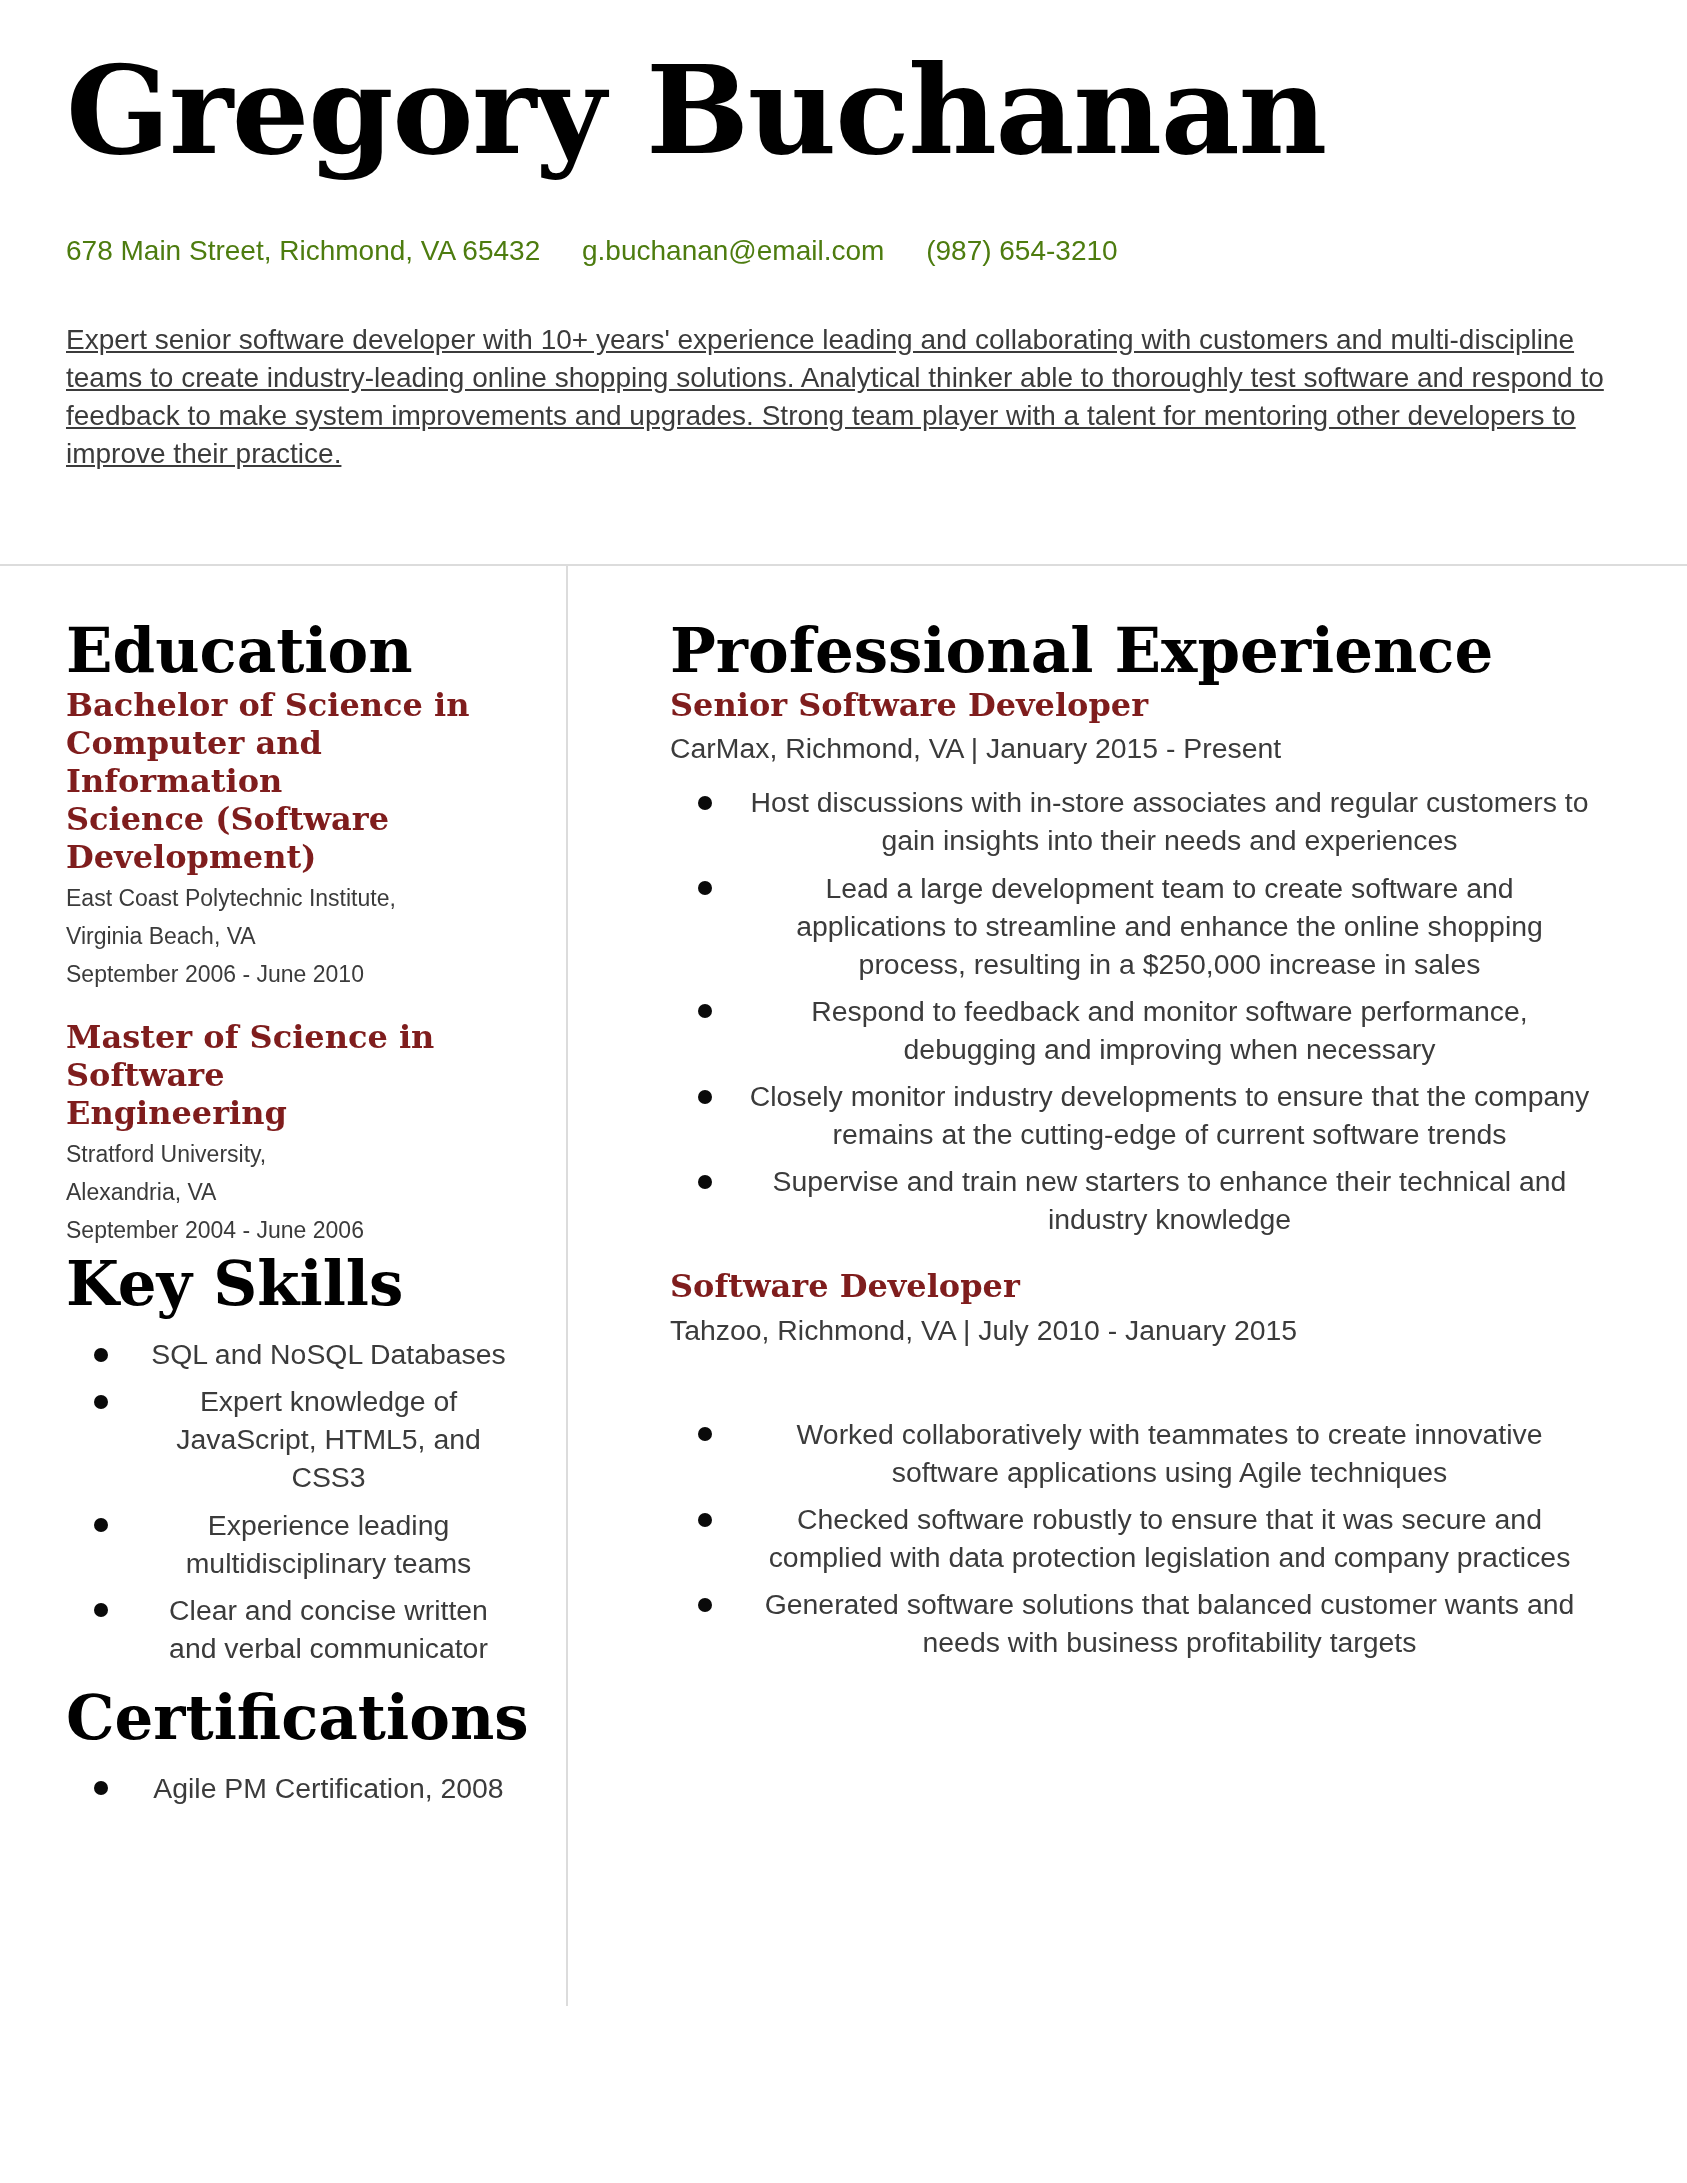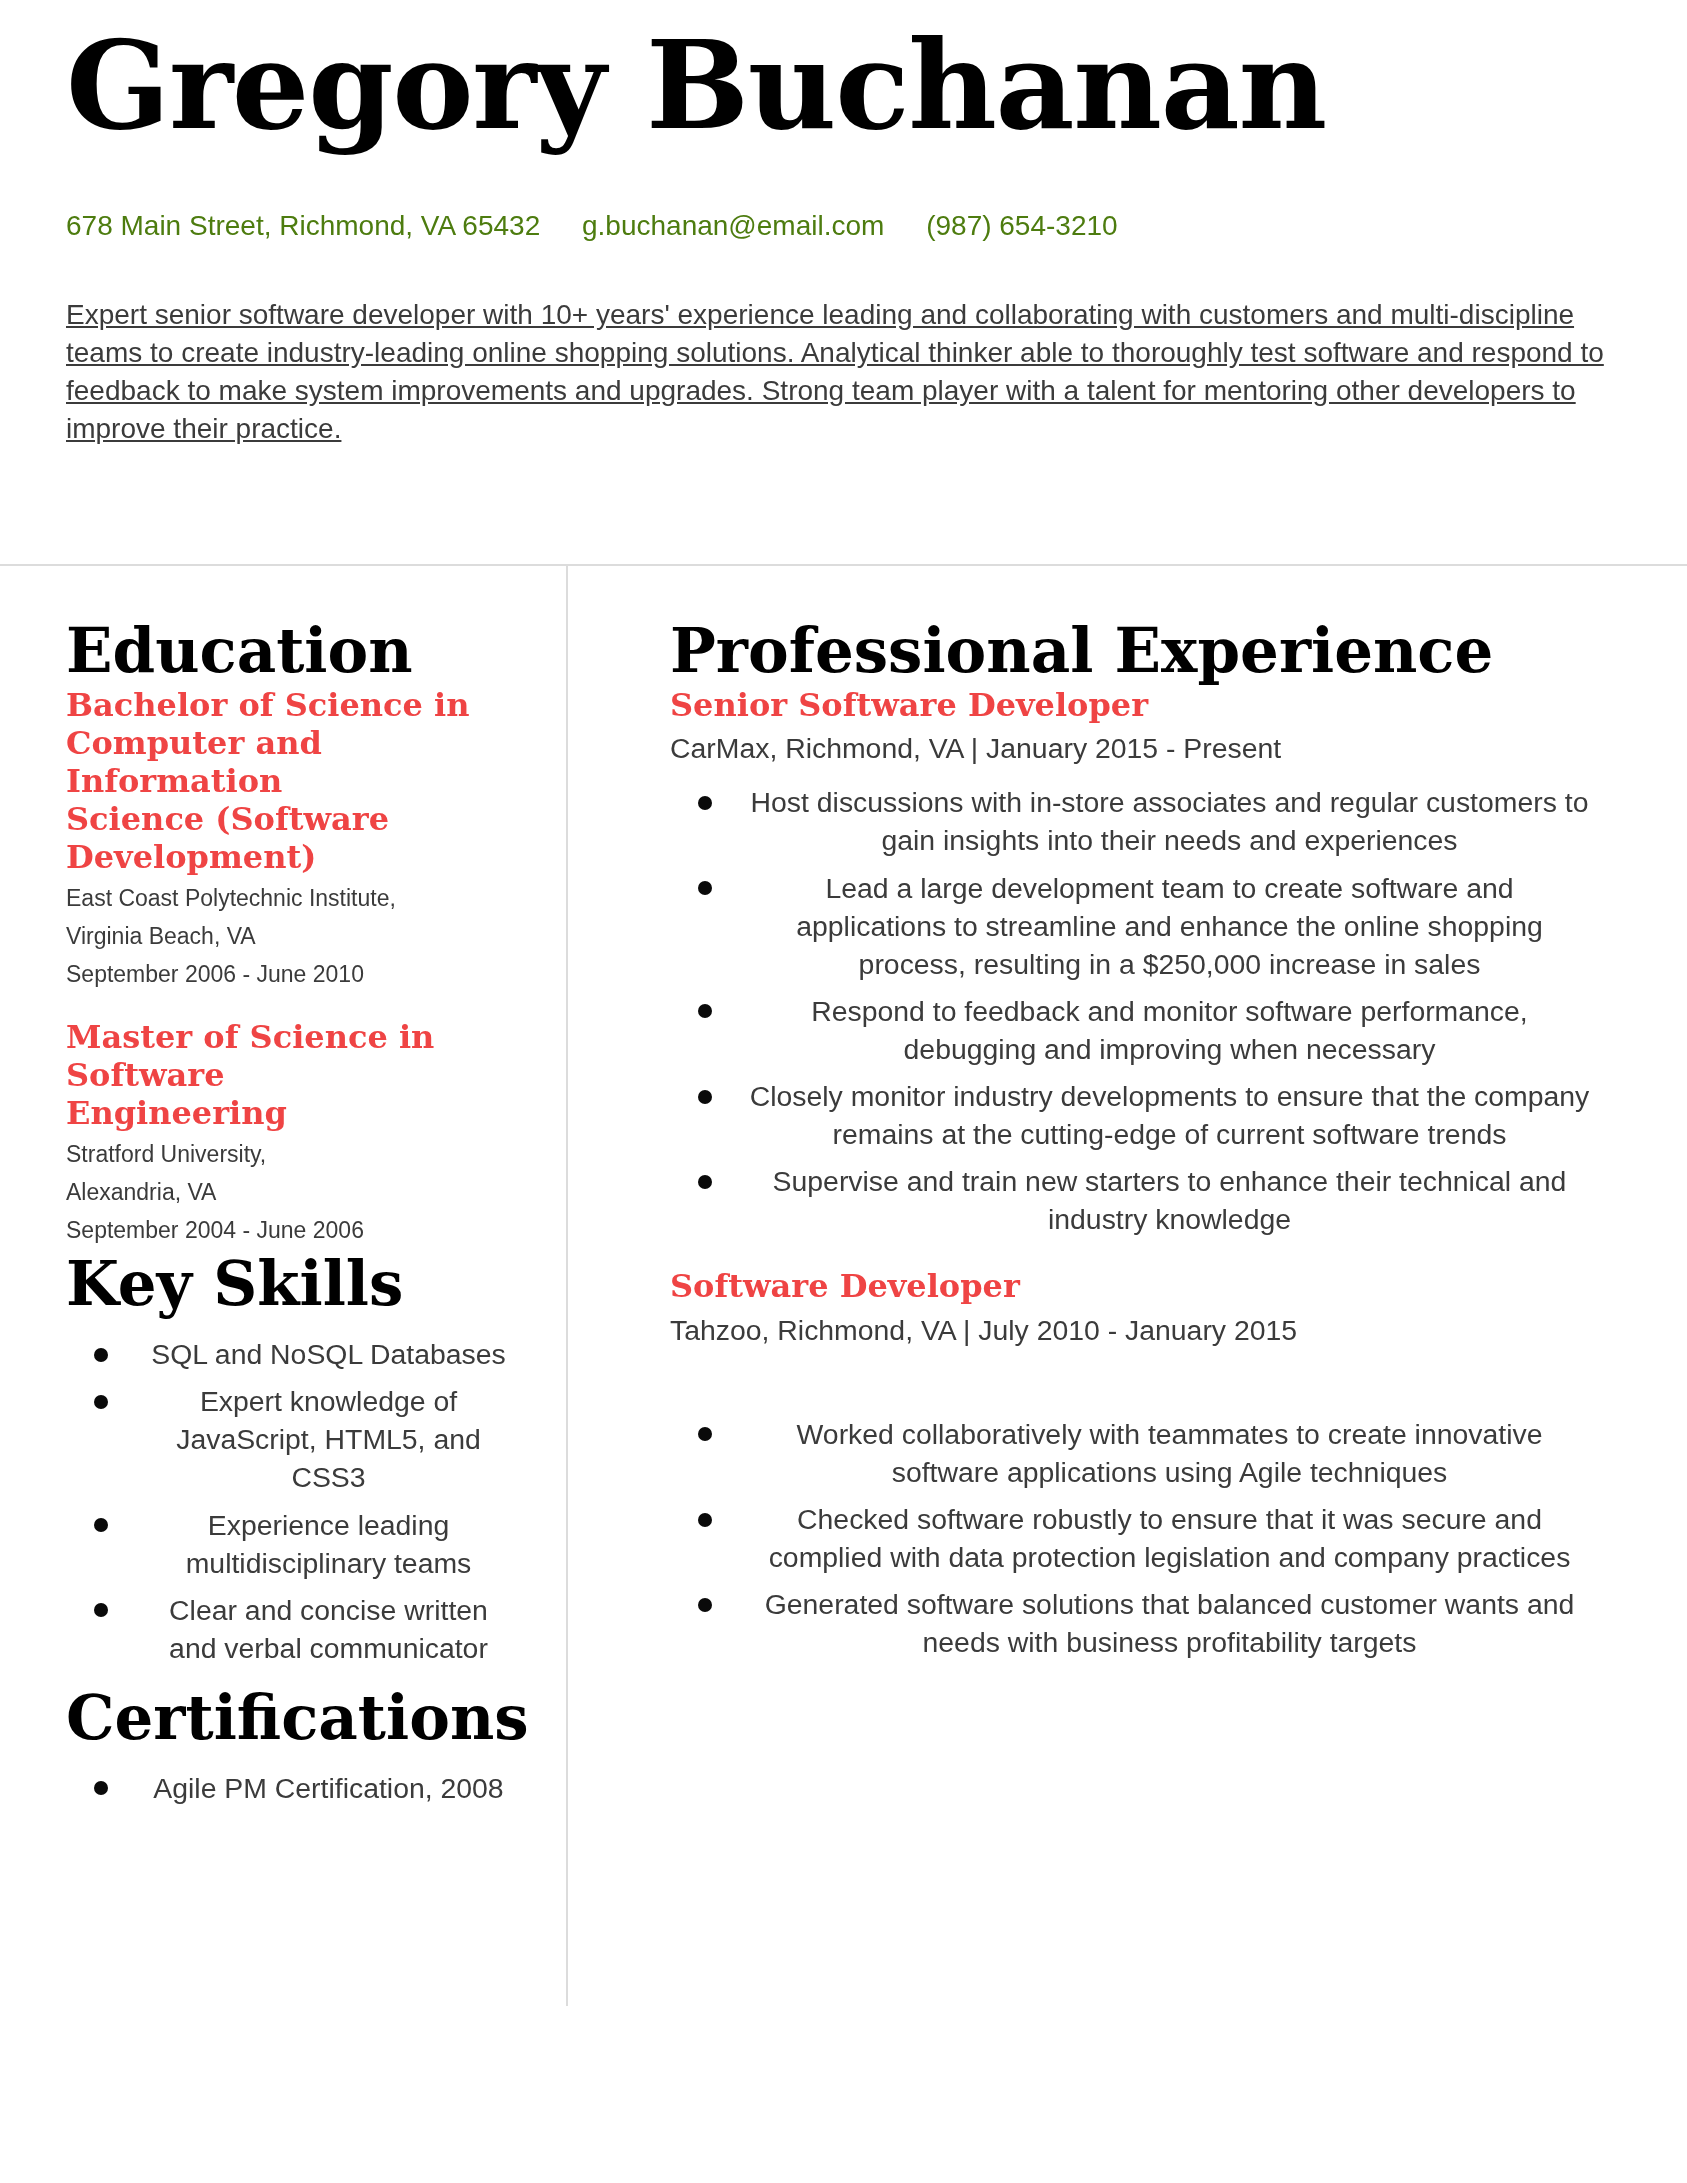--- a/index.html
+++ b/index.html
@@ -10,21 +10,21 @@
     background:#ffffff;
     font-family:"Liberation Sans", sans-serif;
     color:#3b3b3b;
     overflow:hidden;
     box-sizing:border-box;
   }
   
   .header{
     box-sizing:border-box;
     height:566px;
-    padding:24px 66px 0 66px;
+    padding:49px 66px 0 66px;
     border-bottom:2px solid #dcdcdc;
   }
   .name{
     margin:0;
     font-family:"DejaVu Serif","Liberation Serif",serif;
     font-weight:bold;
     font-size:122px;
     line-height:1.0;
     letter-spacing:-1.3px;
     color:#000000;
@@ -69,21 +69,21 @@
     font-size:61px;
     line-height:70px;
     color:#000000;
   }
   h3.sub{
     margin:0;
     font-family:"DejaVu Serif","Liberation Serif",serif;
     font-weight:bold;
     font-size:32px;
     line-height:38px;
-    color:#ef4444;
+    color:#7f1d1d;
     white-space:pre-line;
   }
   .edu-degree{margin-top:56px;}
   .edu-lines{margin-top:3px;font-size:23px;line-height:38px;}
   .edu-degree.second{margin-top:25px;}
   .skills-heading{margin-top:23px;}
   ul.dotlist{
     list-style:none;
     margin:16px;
     padding:0;

